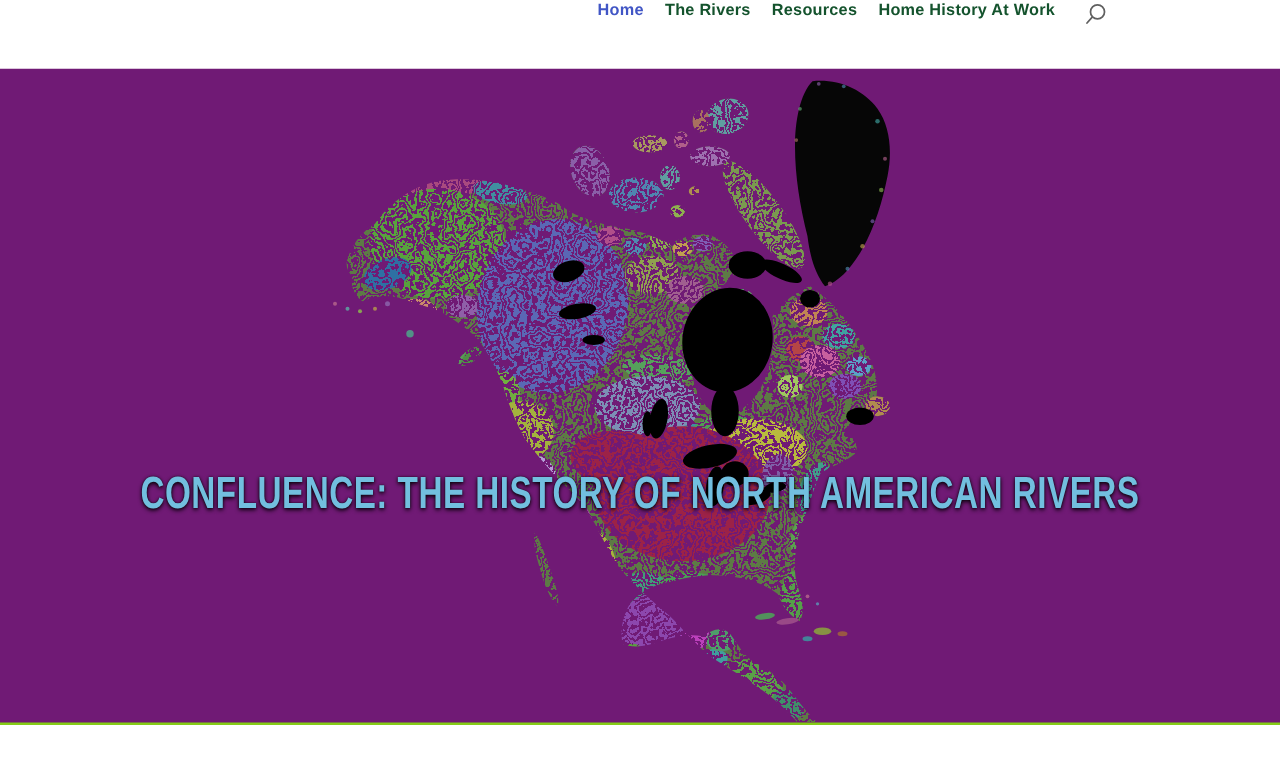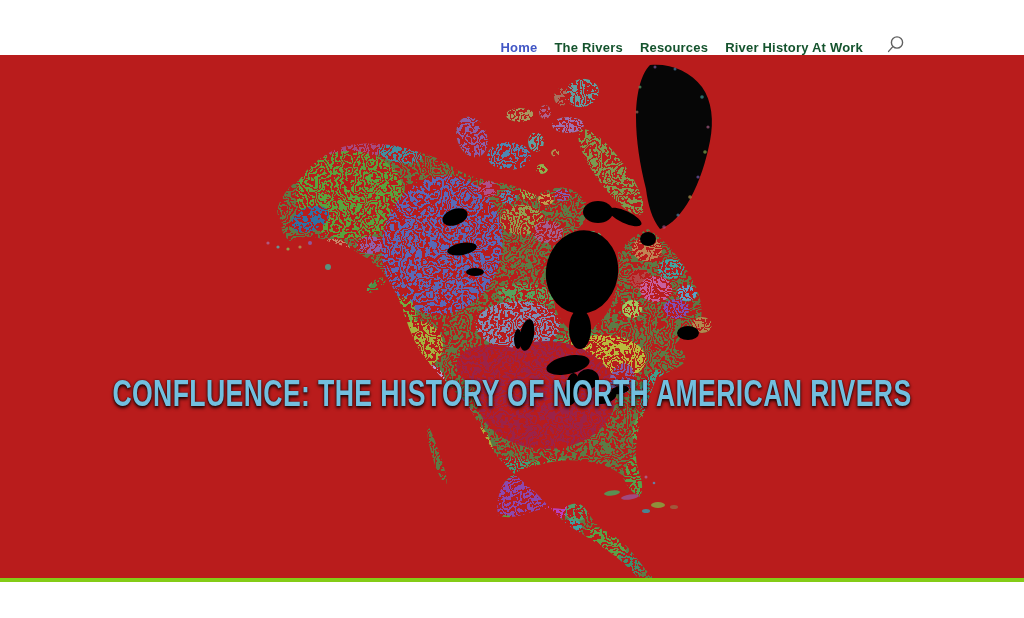--- a/index.html
+++ b/index.html
@@ -5,36 +5,36 @@
   html,body{margin:0;padding:0;}
   body{
     width:1024px;height:618px;overflow:hidden;background:#ffffff;
     font-family:"Liberation Sans", sans-serif;
   }
   
   .site-header{
     position:relative;height:55px;background:#ffffff;
   }
   .main-nav{
-    position:absolute;top:0;right:118px;height:55px;
-    display:flex;align-items:flex-end;gap:17px;
+    position:absolute;top:0;right:137px;height:55px;
+    display:flex;align-items:flex-start;gap:17px;
   }
   .main-nav a{
     font-size:13px;font-weight:600;letter-spacing:.2px;
     color:#14532d;text-decoration:none;cursor:pointer;
   }
   .main-nav a.active{color:#4156c5;}
   .search-btn{
     display:flex;align-items:center;justify-content:center;
     width:22px;height:22px;margin-left:4px;cursor:pointer;background:none;border:none;padding:0;
   }
   
   .hero{
-    position:relative;height:523px;background:#b91c1c;
-    border-bottom:4px solid #84cc16;overflow:hidden;
+    position:relative;height:523px;background:#701a75;
+    border-bottom:2px solid #84cc16;overflow:hidden;
   }
   .map-svg{position:absolute;left:250px;top:2px;display:block;}
   .hero-title{
     position:absolute;left:50%;top:318px;margin:0;z-index:5;
     transform:translateX(-50%) scaleX(.74);transform-origin:center;
     white-space:nowrap;font-size:36px;font-weight:700;letter-spacing:.5px;
     color:#72bfdf;
     text-shadow:0 2px 4px rgba(0,0,0,.9), 0 0 2px rgba(0,0,0,.7);
   }
   
@@ -43,21 +43,21 @@
 </head>
 <body>
 
 <div>
 
   <header class="site-header">
     <nav class="main-nav">
       <a class="active">Home</a>
       <a>The Rivers</a>
       <a>Resources</a>
-      <a>River History At Work</a>
+      <a>Home History At Work</a>
       <button class="search-btn">
         <svg width="19" height="19" viewBox="0 0 19 19">
           <circle cx="11" cy="7.5" r="5.6" fill="none" stroke="#606060" stroke-width="1.4"></circle>
           <line x1="6.6" y1="11.9" x2="2.6" y2="16.4" stroke="#606060" stroke-width="1.4" stroke-linecap="round"></line>
         </svg>
       </button>
     </nav>
   </header>
 
   <section class="hero">

